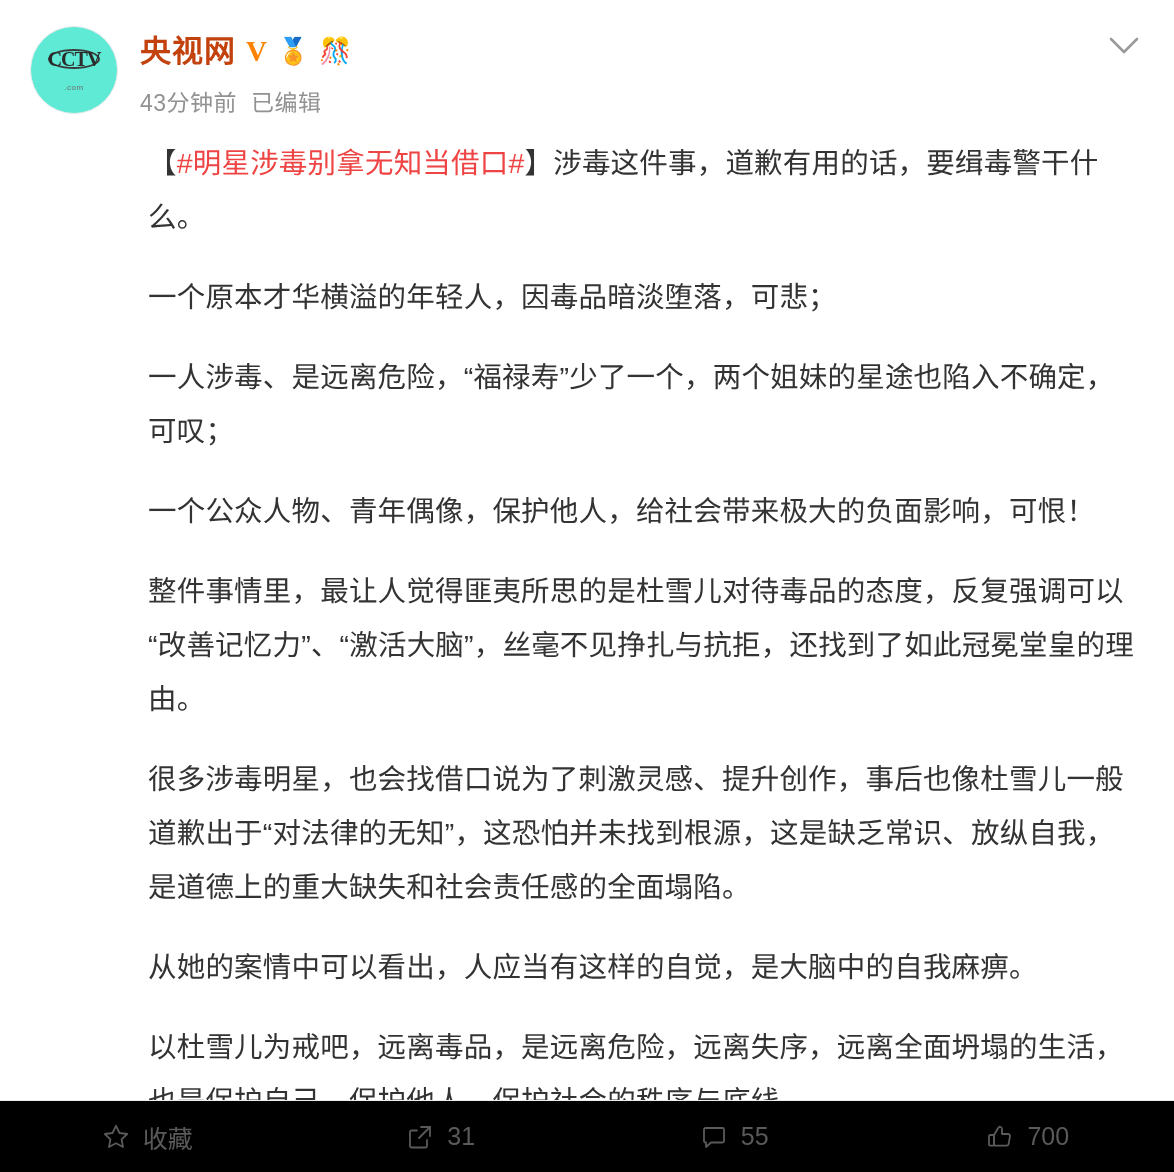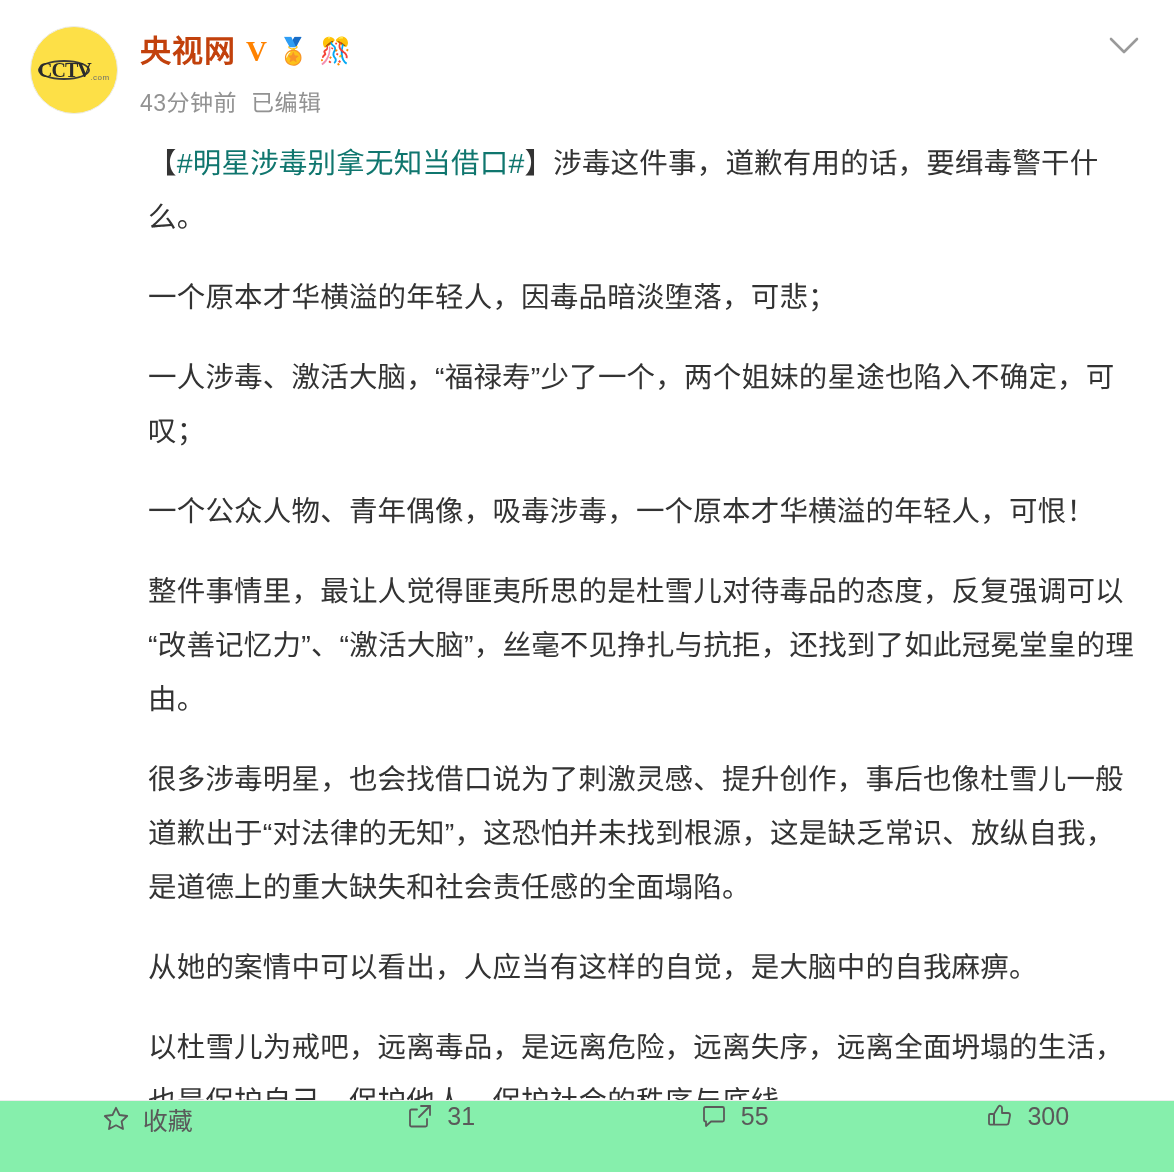--- a/index.html
+++ b/index.html
@@ -27,24 +27,24 @@
     display: flex;
     align-items: flex-start;
     padding: 26px 30px 0 30px;
     box-sizing: border-box;
   }
   .avatar {
     width: 86px;
     height: 86px;
     flex: 0 0 86px;
     border-radius: 50%;
-    background: #fde047;
+    background: #5eead4;
     border: 1px solid #ececec;
     display: flex;
-    flex-direction: row;
+    flex-direction: column;
     align-items: center;
     justify-content: center;
     overflow: hidden;
     margin-right: 22px;
   }
   .avatar-logo {
     font-family: "Liberation Serif", "DejaVu Serif", serif;
     font-weight: bold;
     font-size: 20px;
     letter-spacing: -1px;
@@ -125,21 +125,21 @@
     font-size: 28.5px;
     line-height: 54px;
     color: #333333;
     letter-spacing: 0.2px;
   }
   .para {
     margin: 0 0 26px 0;
   }
   .para.tight { margin-bottom: 24px; }
   .topic {
-    color: #0f766e;
+    color: #ef4444;
   }
   .hashtag {
     color: #4a8fd4;
   }
   .bracket { color: #333333; }
   .expand-toggle {
     color: #333333;
     cursor: pointer;
     margin-left: 12px;
   }
@@ -151,23 +151,23 @@
 
   
   .post-footer {
     position: absolute;
     left: 0;
     bottom: 0;
     width: 100%;
     height: 72px;
     border-top: 1px solid #ededed;
     display: flex;
-    align-items: flex-start;
-    box-sizing: border-box;
-    background: #86efac;
+    align-items: center;
+    box-sizing: border-box;
+    background: #000000;
   }
   .footer-item {
     flex: 1 1 25%;
     display: flex;
     align-items: center;
     justify-content: center;
     gap: 12px;
     font-size: 25px;
     color: #5a5a5a;
     cursor: pointer;
@@ -226,23 +226,23 @@
   </div>
 
   <div class="post-body">
 
     <p class="para">
       <span class="bracket">【</span><span class="topic">#明星涉毒别拿无知当借口#</span><span>】涉毒这件事，道歉有用的话，要缉毒警干什么。</span>
     </p>
 
     <p class="para">一个原本才华横溢的年轻人，因毒品暗淡堕落，可悲；</p>
 
-    <p class="para">一人涉毒、激活大脑，“福禄寿”少了一个，两个姐妹的星途也陷入不确定，可叹；</p>
-
-    <p class="para">一个公众人物、青年偶像，吸毒涉毒，一个原本才华横溢的年轻人，可恨！</p>
+    <p class="para">一人涉毒、是远离危险，“福禄寿”少了一个，两个姐妹的星途也陷入不确定，可叹；</p>
+
+    <p class="para">一个公众人物、青年偶像，保护他人，给社会带来极大的负面影响，可恨！</p>
 
     <p class="para">整件事情里，最让人觉得匪夷所思的是杜雪儿对待毒品的态度，反复强调可以“改善记忆力”、“激活大脑”，丝毫不见挣扎与抗拒，还找到了如此冠冕堂皇的理由。</p>
 
     <p class="para">很多涉毒明星，也会找借口说为了刺激灵感、提升创作，事后也像杜雪儿一般道歉出于“对法律的无知”，这恐怕并未找到根源，这是缺乏常识、放纵自我，是道德上的重大缺失和社会责任感的全面塌陷。</p>
 
     <p class="para">从她的案情中可以看出，人应当有这样的自觉，是大脑中的自我麻痹。</p>
 
     <p class="para tight">以杜雪儿为戒吧，远离毒品，是远离危险，远离失序，远离全面坍塌的生活，也是保护自己、保护他人、保护社会的秩序与底线。</p>
 
     <p class="para">
@@ -283,17 +283,17 @@
       <span>55</span>
     </div>
 
     <div class="footer-item">
       <span class="footer-icon">
         <svg width="28" height="28" viewBox="0 0 28 28" fill="none" xmlns="http://www.w3.org/2000/svg">
           <path d="M8 12 L12.5 4.5 A2 2 0 0 1 16 6 V11 H22 A2 2 0 0 1 24 13.3 L22.6 21 A2 2 0 0 1 20.6 22.6 H8 Z" stroke="#5a5a5a" stroke-width="1.8" stroke-linejoin="round" fill="none"></path>
           <rect x="3" y="12" width="5" height="10.6" rx="1.2" stroke="#5a5a5a" stroke-width="1.8" fill="none"></rect>
         </svg>
       </span>
-      <span>300</span>
+      <span>700</span>
     </div>
   </div>
 
 </div>
 
 </body></html>

